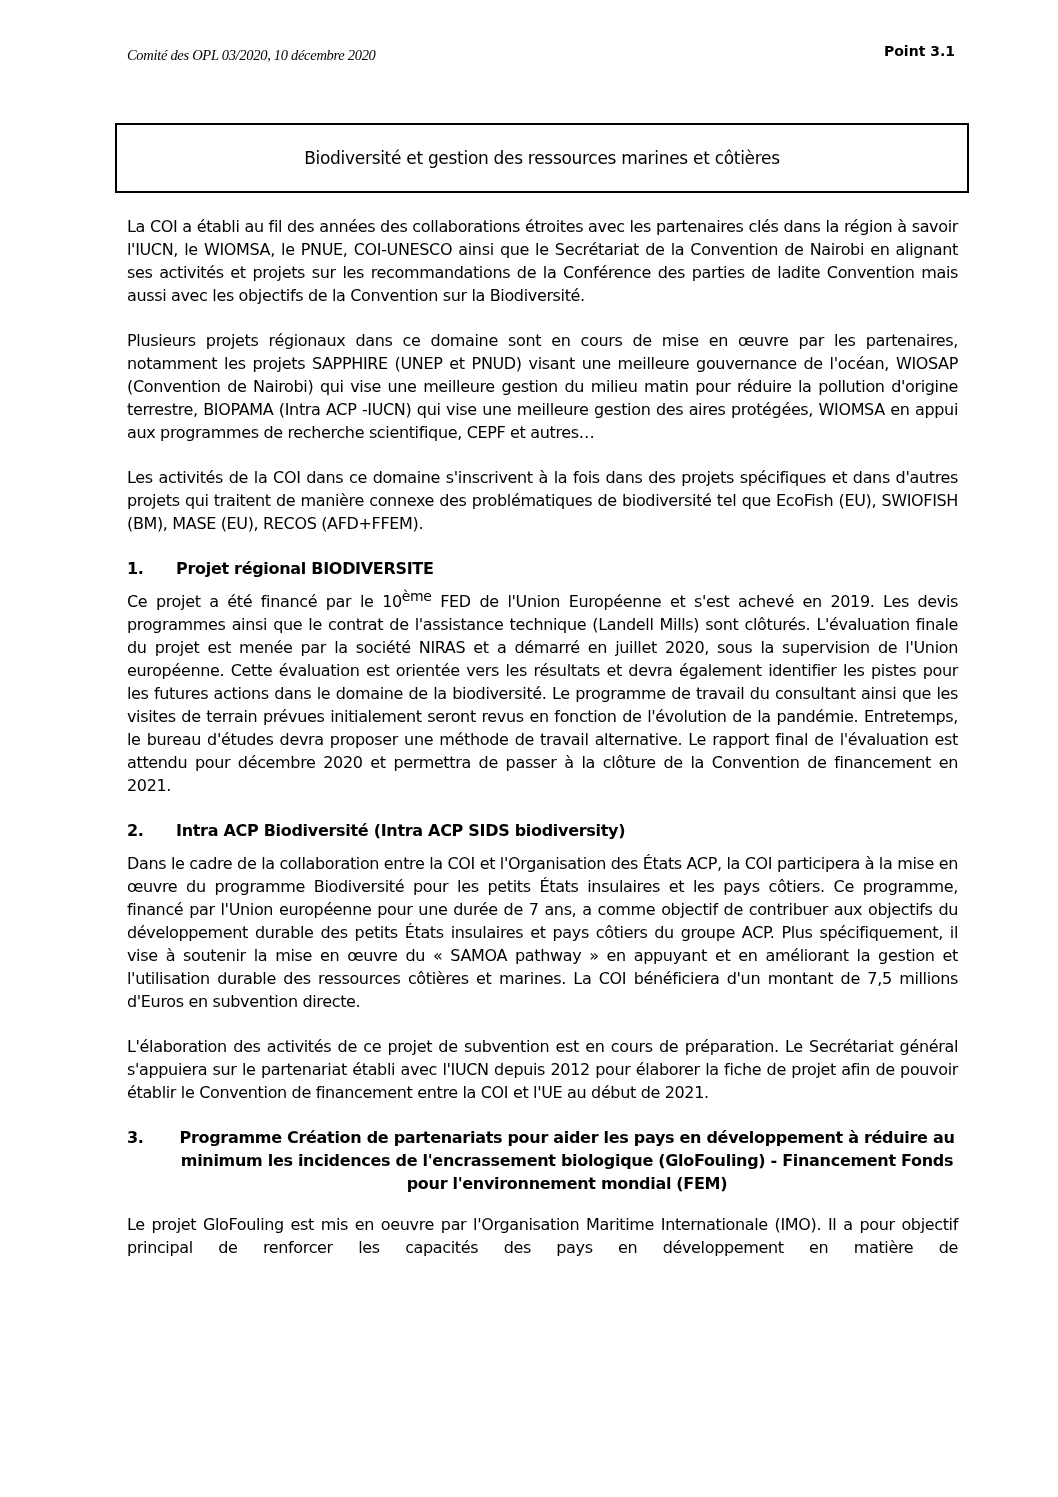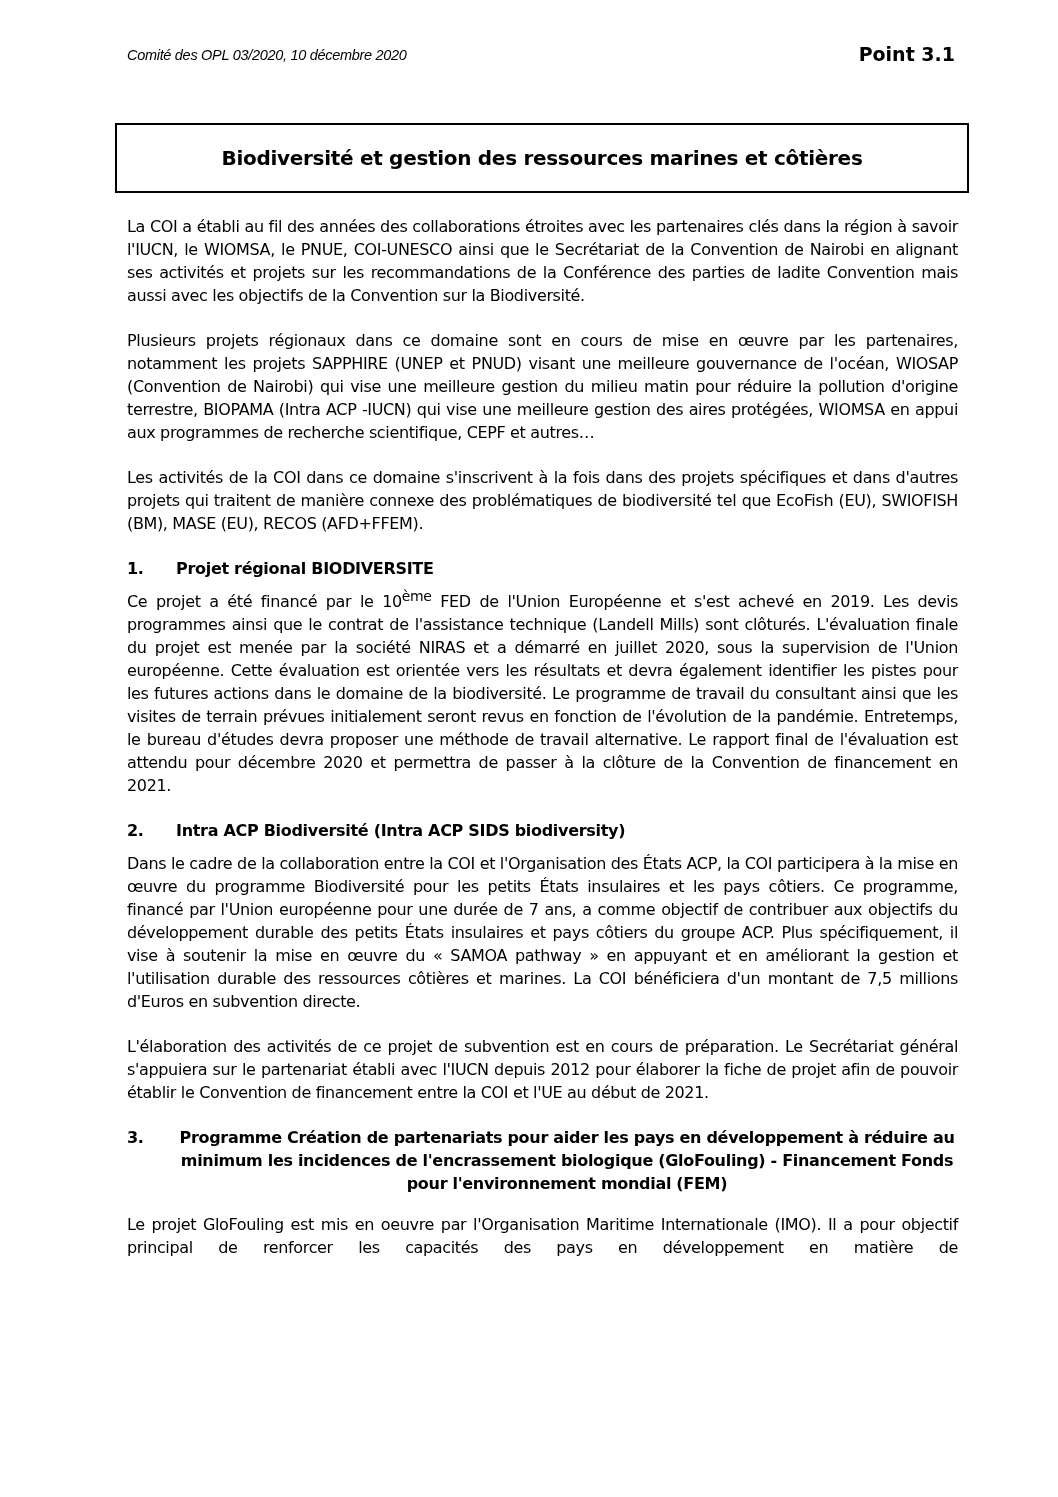--- a/index.html
+++ b/index.html
@@ -1,27 +1,27 @@
 <!DOCTYPE html>
 <html><head>
 <meta charset="utf-8">
 <style>
   html, body { margin: 0; padding: 0; background: #ffffff; }
   body { width: 1058px; height: 1497px; position: relative; overflow: hidden;
          font-family: "DejaVu Sans", "Liberation Sans", sans-serif; color: #000; }
   .page { position: absolute; left: 0; top: 0; width: 1058px; height: 1497px; background:#fff; }
 
   .hdr-left { position: absolute; left: 127px; top: 47px; font-style: italic;
-              font-family: Liberation Sans, sans-serif; font-size: 14.5px; letter-spacing: -0.3px; }
+              font-family: Liberation Serif, serif; font-size: 14.5px; letter-spacing: -0.3px; }
   .hdr-right { position: absolute; right: 103px; top: 43px; font-weight: bold;
-               font-family: "DejaVu Sans", sans-serif; font-size: 19px; }
+               font-family: "DejaVu Sans", sans-serif; font-size: 14px; }
 
   .title-box { position: absolute; left: 115px; top: 123px; width: 850px; height: 66px;
                border: 2px solid #000; display: flex; align-items: center; justify-content: center; }
-  .title-box span { font-weight: bold; font-size: 20px; font-family: "DejaVu Sans", sans-serif; letter-spacing: -0.3px; }
+  .title-box span { font-weight: normal; font-size: 17px; font-family: "DejaVu Sans", sans-serif; letter-spacing: -0.3px; }
 
   .content { position: absolute; left: 127px; top: 215px; width: 831px; }
   p.body { margin: 0 0 22px 0; font-size: 16px; line-height: 23px; text-align: justify;
            letter-spacing: -0.35px; font-family: "DejaVu Sans", sans-serif; }
   .heading { display: flex; margin: 0 0 10px 0; font-weight: bold; font-size: 16px; line-height: 23px;
              letter-spacing: -0.3px; font-family: "DejaVu Sans", sans-serif; }
   .heading .num { width: 49px; flex: 0 0 49px; }
   .heading .txt { flex: 1; }
   sup { font-size: 14px; line-height: 0; vertical-align: 6px; }
 

